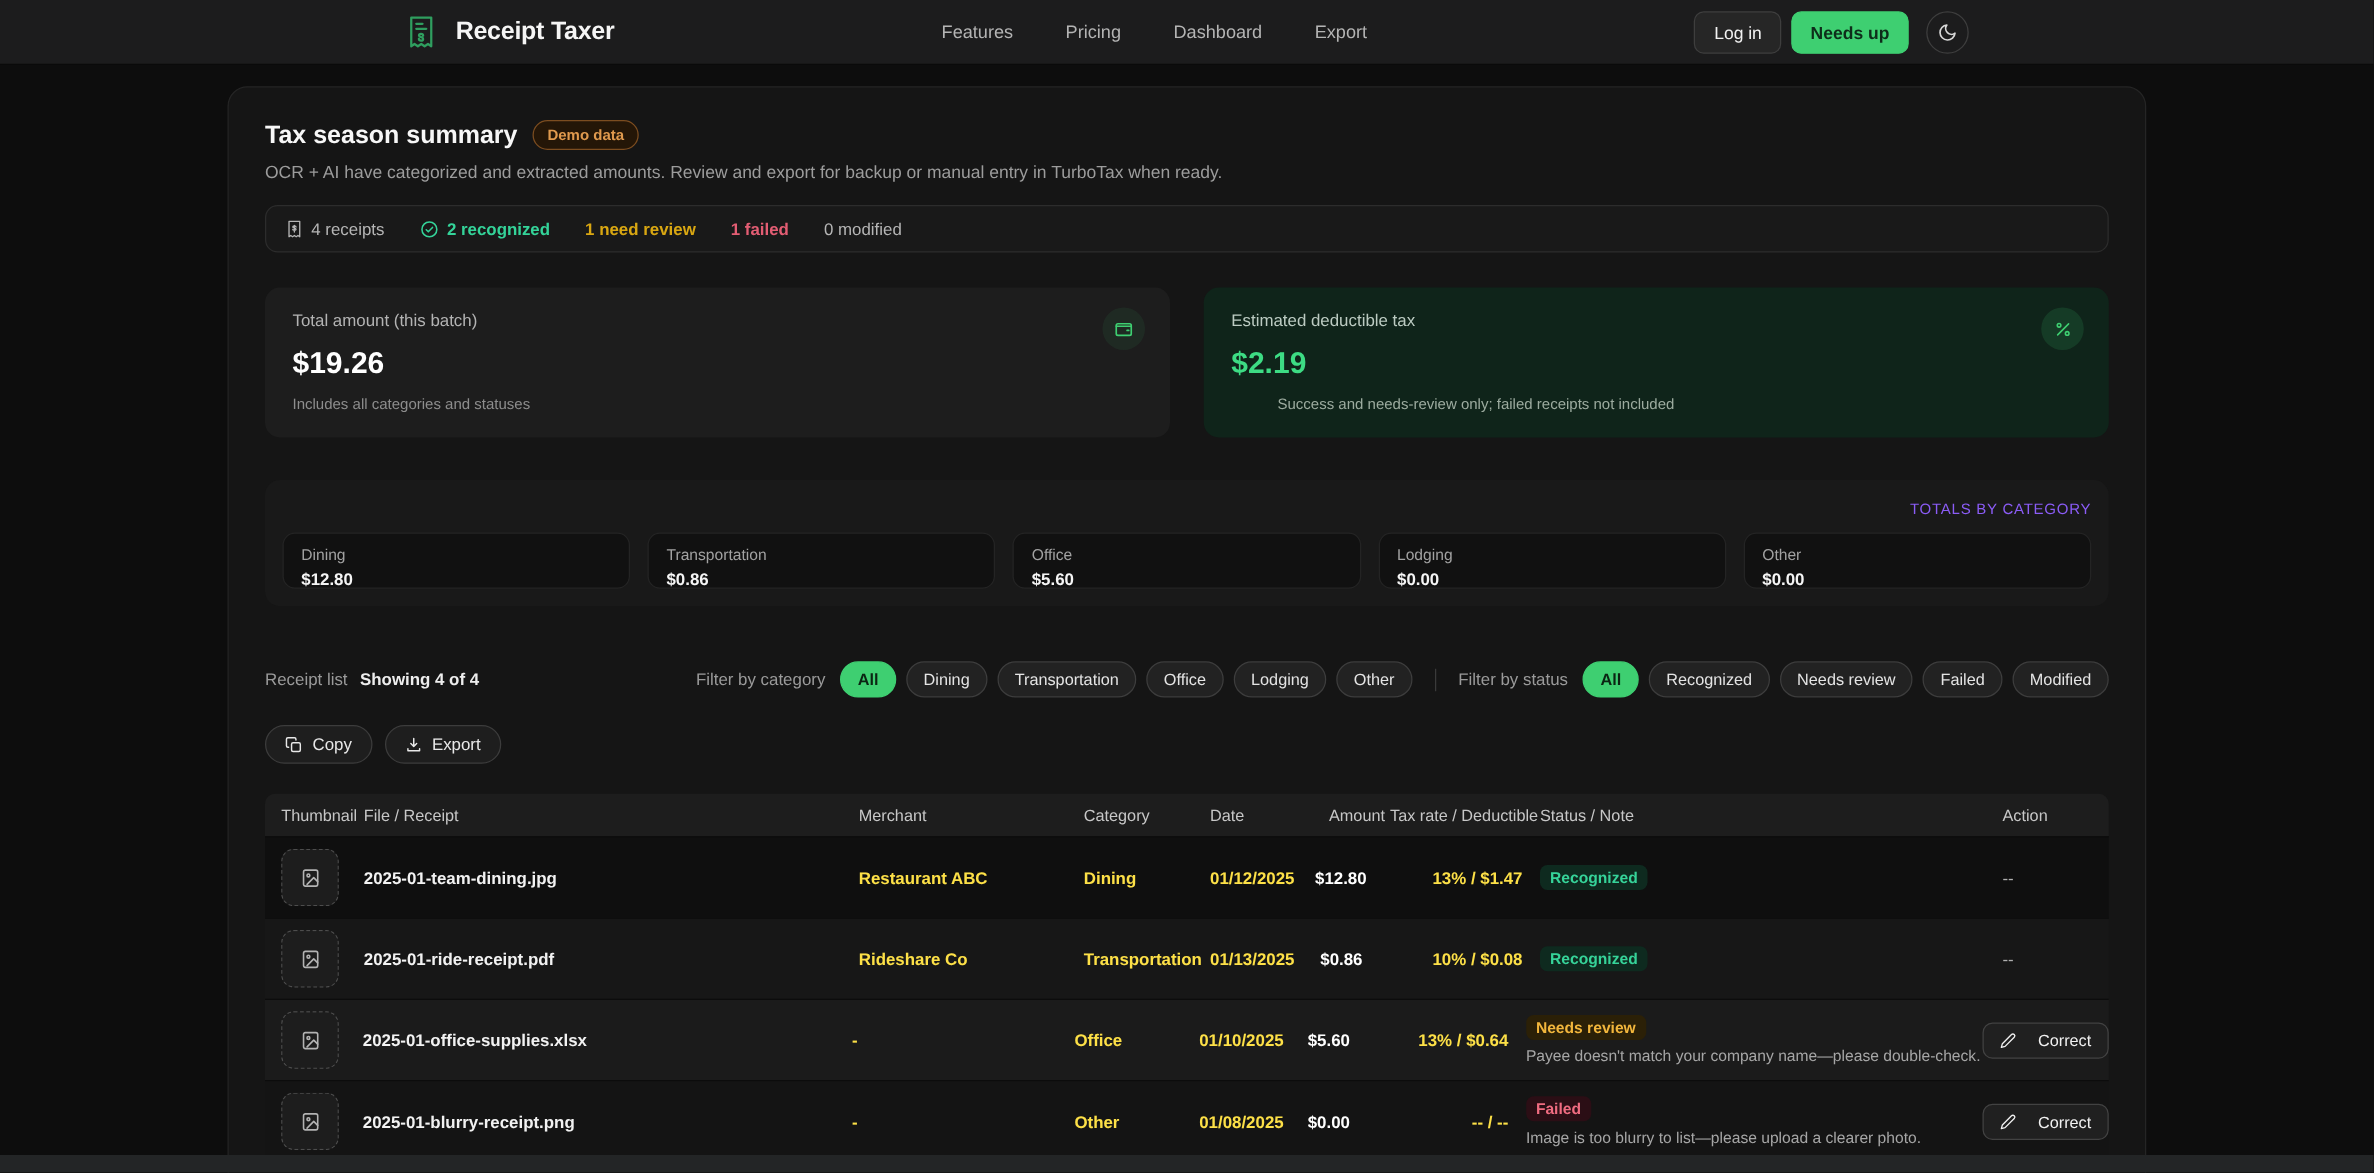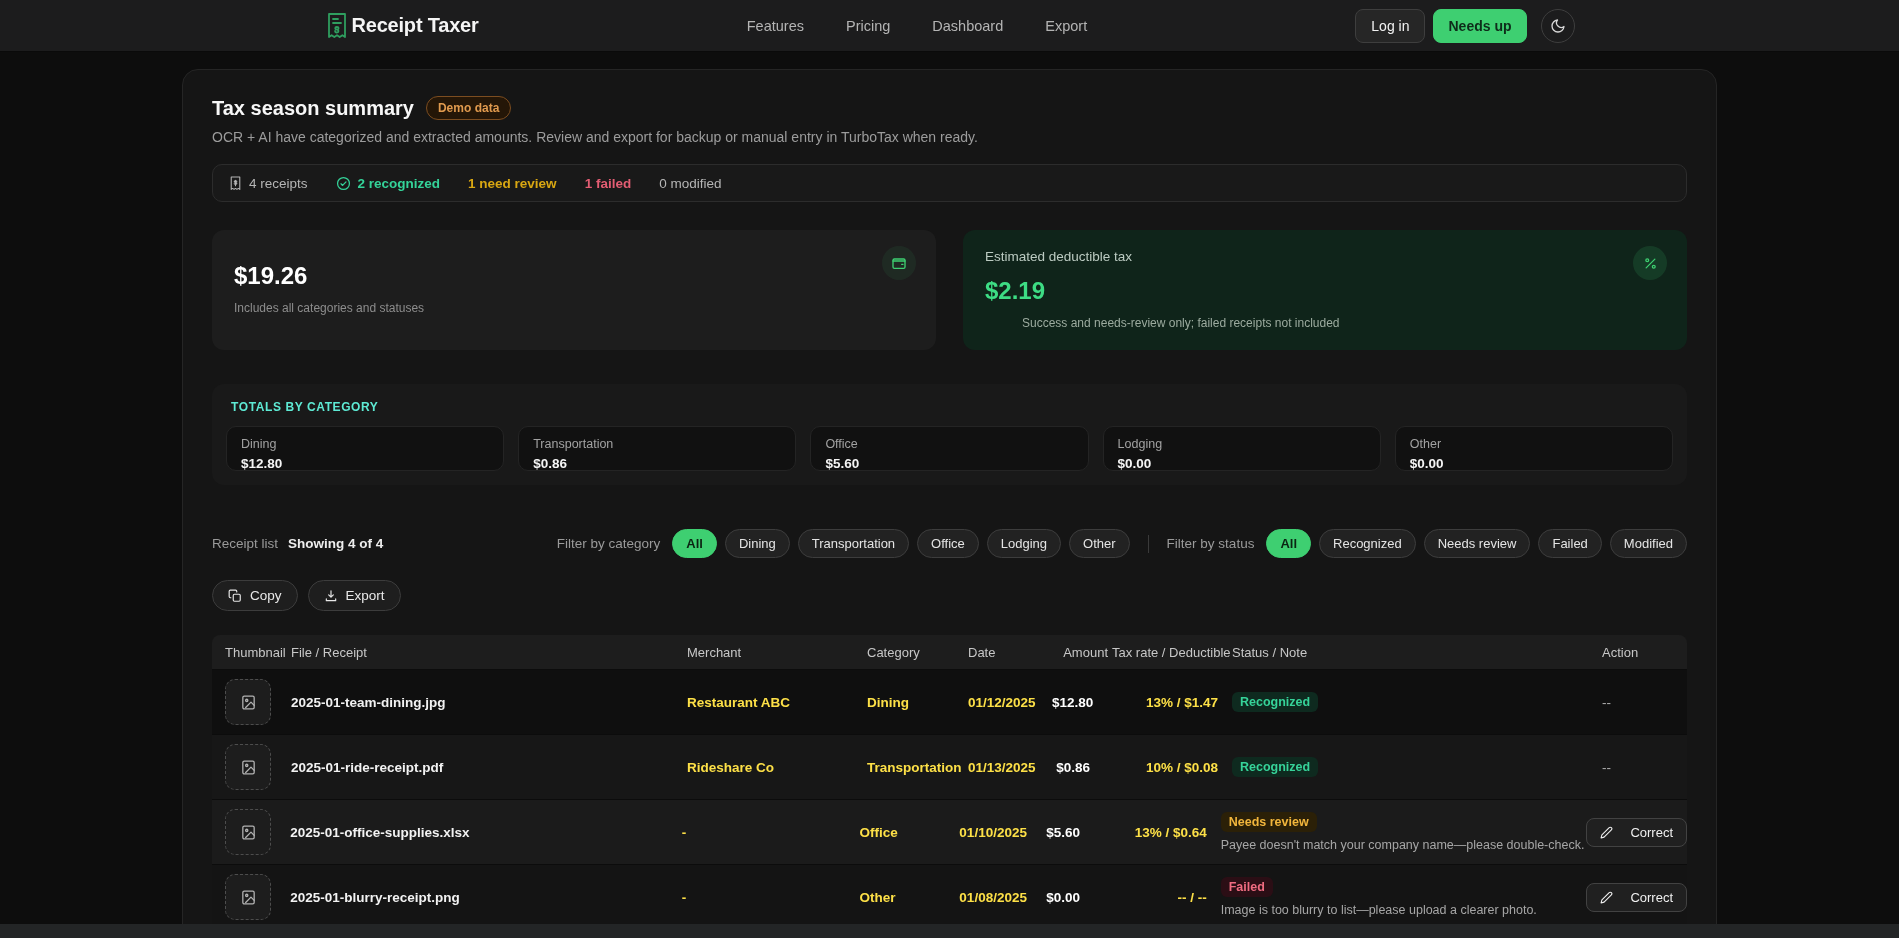--- a/index.html
+++ b/index.html
@@ -8,21 +8,21 @@
     background:#0d0d0d;
     font-family:"Liberation Sans", sans-serif;
     color:#ececec;
     position:relative;
   }
   svg { display:block; }
 
   
   .topbar { height:52px; background:#1c1c1d; border-bottom:1px solid #0a0a0a; }
   .topbar-inner { width:1250px; height:100%; margin:0 auto; display:flex; align-items:center; }
-  .brand { display:flex; align-items:center; gap:3px; }
+  .brand { display:flex; align-items:center; gap:16px; }
   .brand-title { font-size:20px; font-weight:bold; color:#f5f5f5; letter-spacing:-0.2px; }
   .nav { flex:1; display:flex; justify-content:center; gap:42px; }
   .nav-link { color:#b4b4b4; font-size:14.5px; cursor:pointer; }
   .top-actions { display:flex; align-items:center; gap:8px; }
   .btn-login { background:#262626; border:1px solid #3e3e3e; color:#f2f2f2; font-size:14px;
                padding:8px 15px; border-radius:8px; cursor:pointer; }
   .btn-signup { background:#3ecf71; border:1px solid #3ecf71; color:#0e2c1a; font-size:14px; font-weight:600;
                 padding:8px 14px; border-radius:8px; cursor:pointer; }
   .btn-theme { width:34px; height:34px; border-radius:50%; background:transparent; border:1px solid #3e3e3e;
                display:flex; align-items:center; justify-content:center; cursor:pointer; margin-left:6px; }
@@ -56,21 +56,21 @@
   .sum-amount { margin-top:13px; font-size:24px; font-weight:bold; color:#ffffff; }
   .sum-card.deduct .sum-amount { color:#3ddc84; }
   .sum-note { margin-top:11px; font-size:12px; color:#8d8d8d; }
   .sum-card.deduct .sum-note { color:#9cab9f;margin-left:37px; }
   .sum-icon { position:absolute; top:16px; right:20px; width:34px; height:34px; border-radius:50%;
               display:flex; align-items:center; justify-content:center; }
   .sum-card.total .sum-icon { background:rgba(62,207,113,0.08); }
   .sum-card.deduct .sum-icon { background:rgba(62,207,113,0.14); }
 
   .totals-panel { margin-top:34px; background:#191919; border-radius:12px; padding:16px 14px 14px; }
-  .totals-heading { font-size:12px; font-weight:bold; letter-spacing:0.6px; color:#5eead4; margin-left:5px; }
+  .totals-heading { font-size:12px; font-weight:normal; letter-spacing:0.6px; color:#8b5cf6; margin-left:5px;text-align:right; }
   .totals-grid { margin-top:12px; display:grid; grid-template-columns:repeat(5,1fr); gap:14px; }
   .cat-card { background:#111111; border:1px solid #242424; border-radius:10px; padding:10px 14px; height:45px; }
   .cat-name { font-size:12.5px; color:#a2a2a2; }
   .cat-amount { margin-top:5px; font-size:13.5px; font-weight:bold; color:#f5f5f5; }
 
   
   .filter-row { margin-top:44px; display:flex; align-items:center; font-size:13.5px; }
   .list-label { color:#9a9a9a; }
   .list-showing { color:#ededed; font-weight:600; margin-left:10px; }
   .filter-right { margin-left:auto; display:flex; align-items:center; gap:8px; }
@@ -188,20 +188,21 @@
       </span>
       <span>2 recognized</span>
     </span>
     <span class="stat stat-amber">1 need review</span>
     <span class="stat stat-red">1 failed</span>
     <span class="stat stat-gray">0 modified</span>
   </div>
 
   <div class="summary-grid">
     <section class="sum-card total">
+      <div class="sum-label">Total amount (this batch)</div>
       <div class="sum-amount">$19.26</div>
       <div class="sum-note">Includes all categories and statuses</div>
       <div class="sum-icon">
         <svg width="16" height="16" viewBox="0 0 24 24" fill="none" stroke="#3ecf71" stroke-width="2" stroke-linecap="round" stroke-linejoin="round">
           <rect x="3" y="6" width="18" height="14" rx="2"></rect>
           <path d="M3 9h18M16 14h2"></path>
         </svg>
       </div>
     </section>
     <section class="sum-card deduct">

